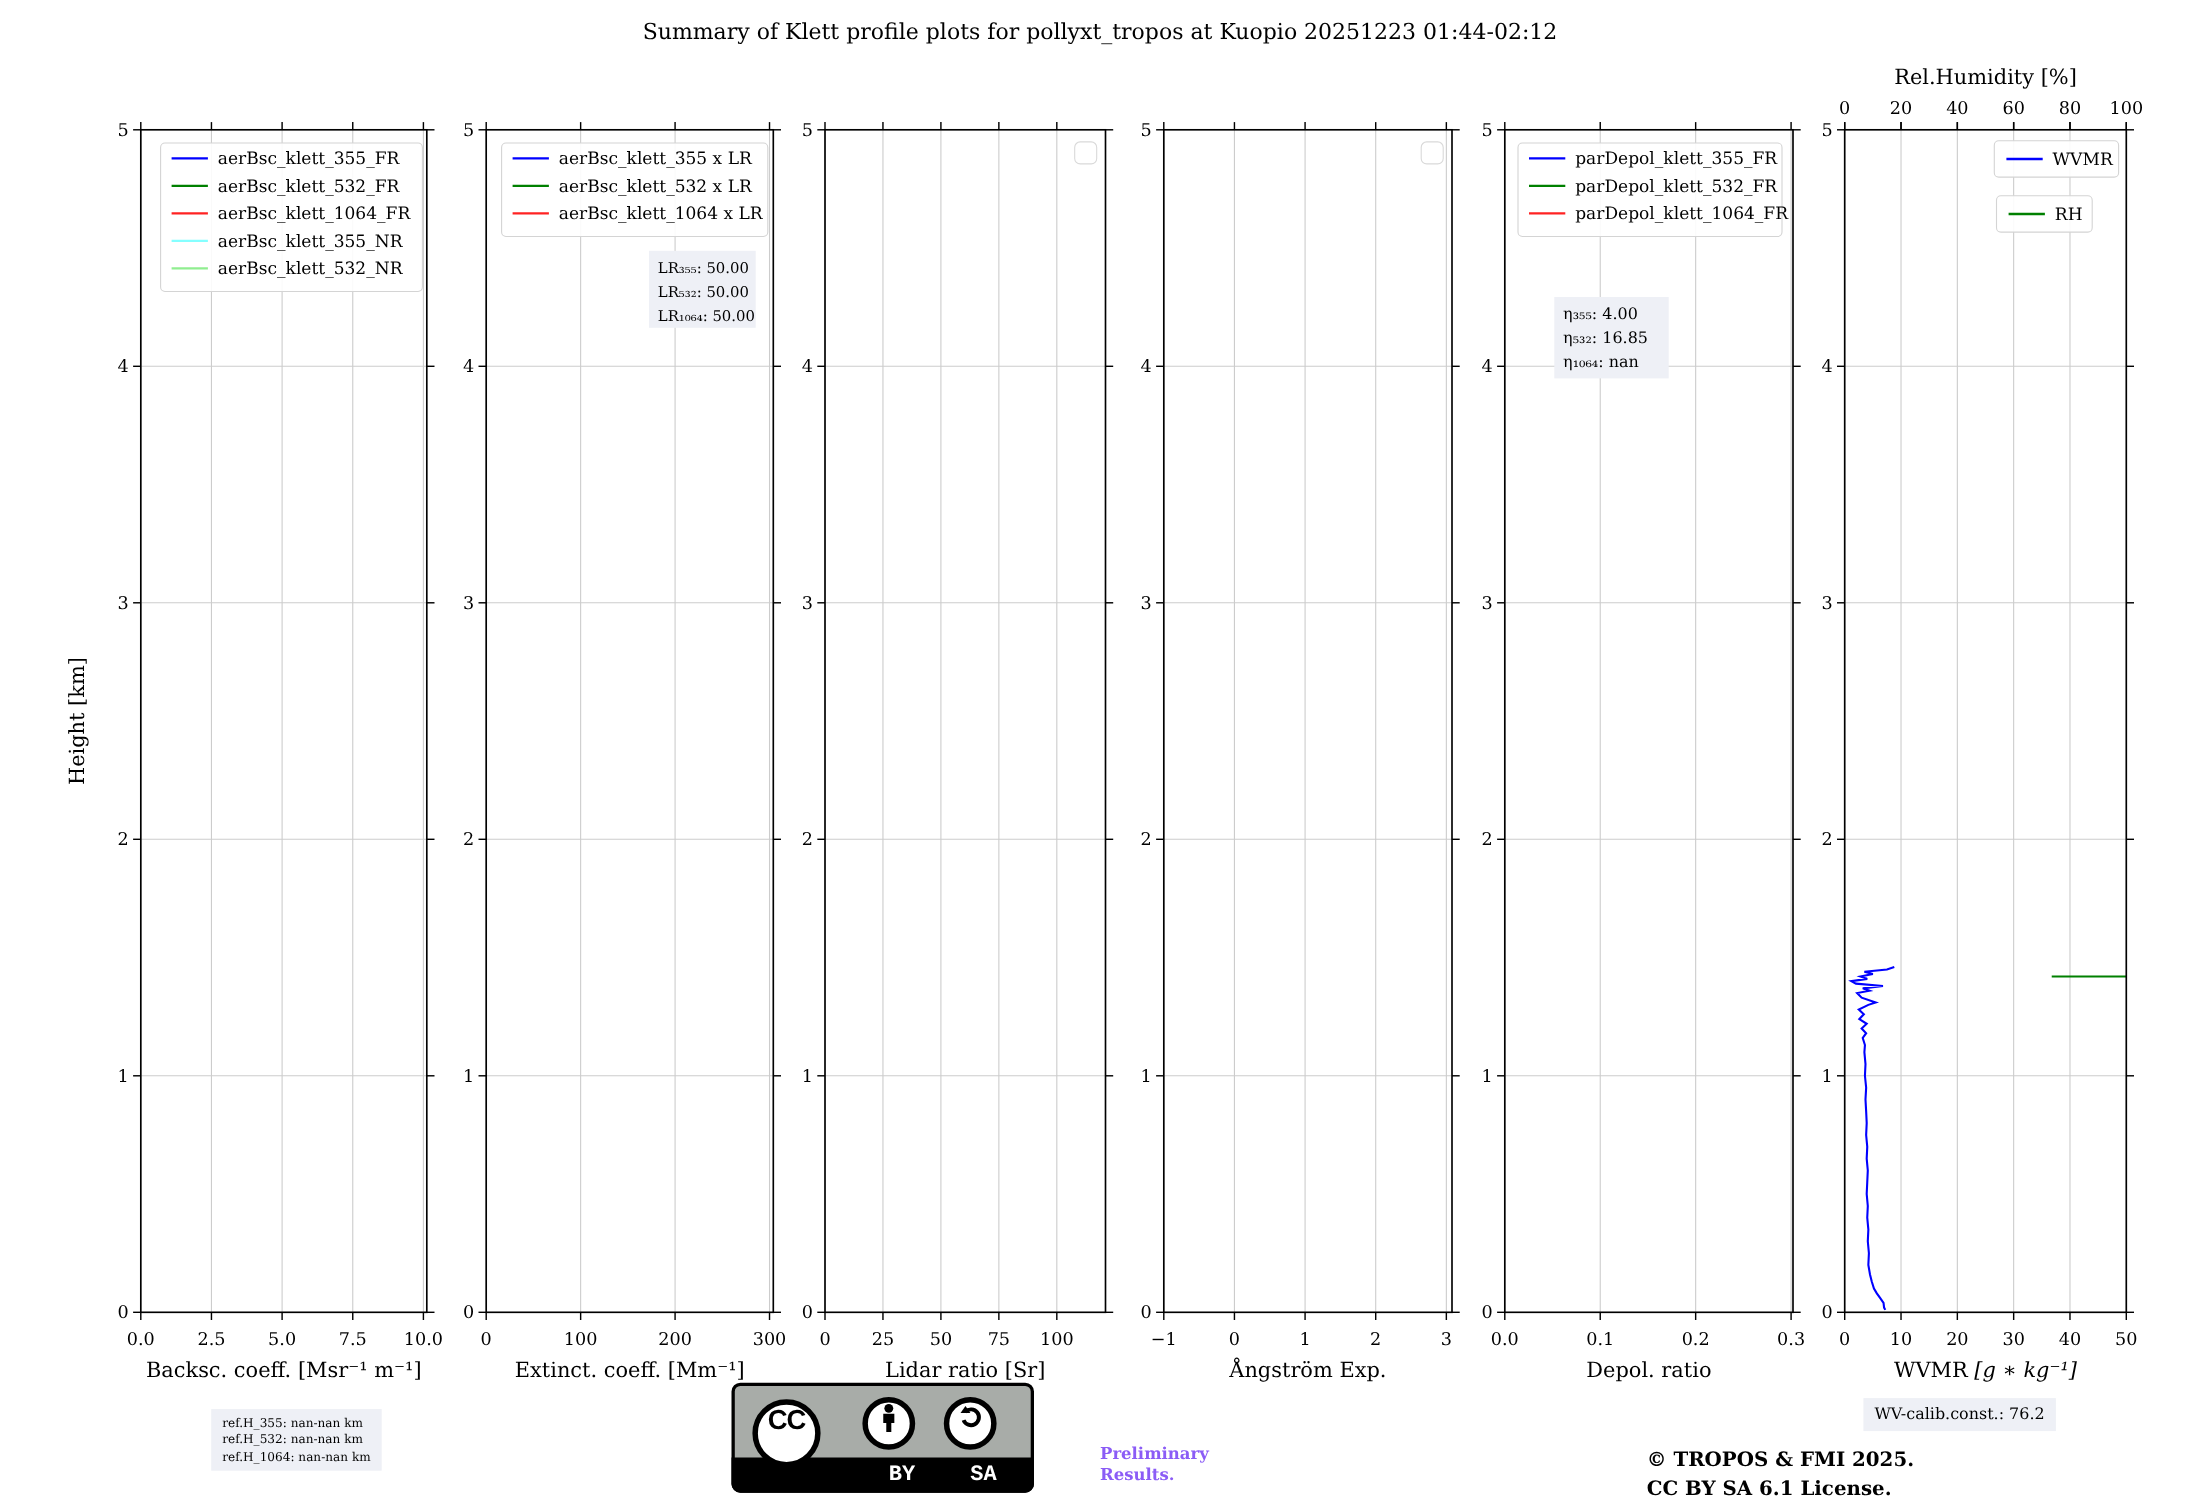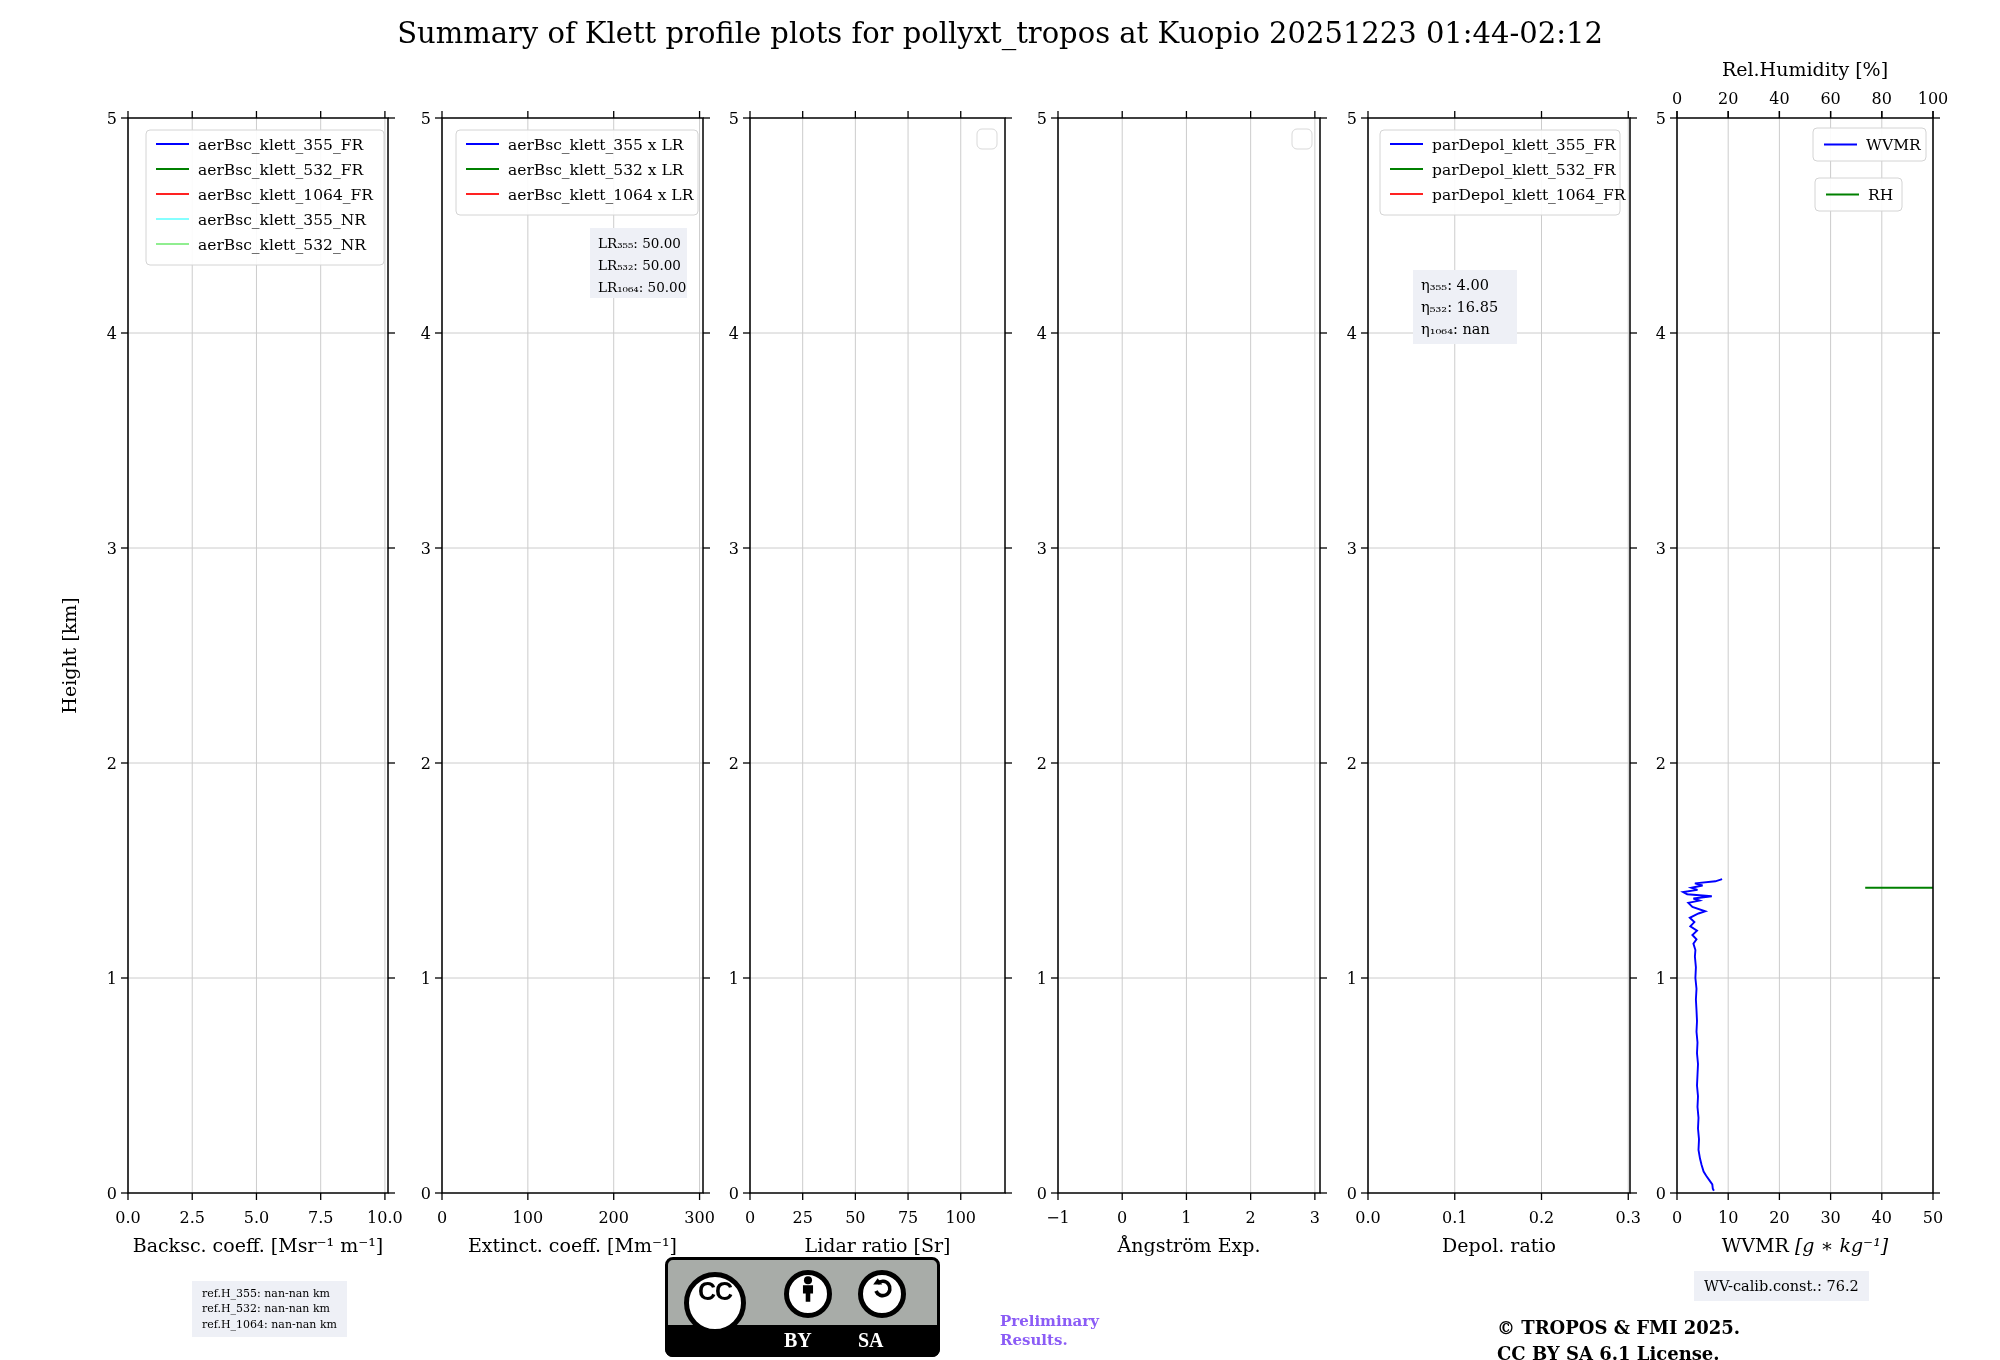--- a/index.html
+++ b/index.html
@@ -4,21 +4,21 @@
 <style>
   * { margin:0; padding:0; box-sizing:border-box; }
   html,body { background:#ffffff; }
   #canvas {
     position:relative; width:2000px; height:1360px; background:#ffffff;
     font-family:"DejaVu Serif","Liberation Serif",serif; color:#000;
     overflow:hidden;
   }
   #title {
     position:absolute; left:0; right:0; top:16px; text-align:center;
-    font-size:29px; color:#000;
+    font-size:20px; color:#000;
   }
   #plots { position:absolute; left:0; top:0; }
   svg text { font-family:"DejaVu Serif","Liberation Serif",serif; fill:#000; }
   .ann-box {
     position:absolute; background:#eef0f6; color:#000;
     font-size:11px; line-height:1.4; padding:5px 10px;
   }
   #ref-h-box { left:192px; top:1281px; }
   #wv-calib-box { left:1694px; top:1271px; font-size:14.5px; }
   #preliminary {
@@ -40,22 +40,22 @@
   }
   .cc-round {
     position:absolute; background:#fff; border:5px solid #000; border-radius:50%;
     display:flex; justify-content:center;
   }
   #cc-circle { left:16px; top:12px; width:62px; height:62px;
     font-family:"Liberation Sans",sans-serif; font-weight:bold; font-size:25px; letter-spacing:-1px; }
   #by-circle { left:116px; top:10px; width:48px; height:48px; }
   #sa-circle { left:190px; top:10px; width:48px; height:48px; }
   .band-label {
-    position:absolute; bottom:2px; width:48px; text-align:left;
-    color:#fff; font-family:Liberation Serif, serif; font-weight:bold; font-size:20px;
+    position:absolute; bottom:2px; width:48px; text-align:right;
+    color:#fff; font-family:Liberation Mono, monospace; font-weight:bold; font-size:20px;
   }
   #by-label { left:116px; }
   #sa-label { left:190px; }
 </style>
 </head>
 <body>
 
 <div id="canvas">
 
   <div id="title">Summary of Klett profile plots for pollyxt_tropos at Kuopio 20251223 01:44-02:12</div>

